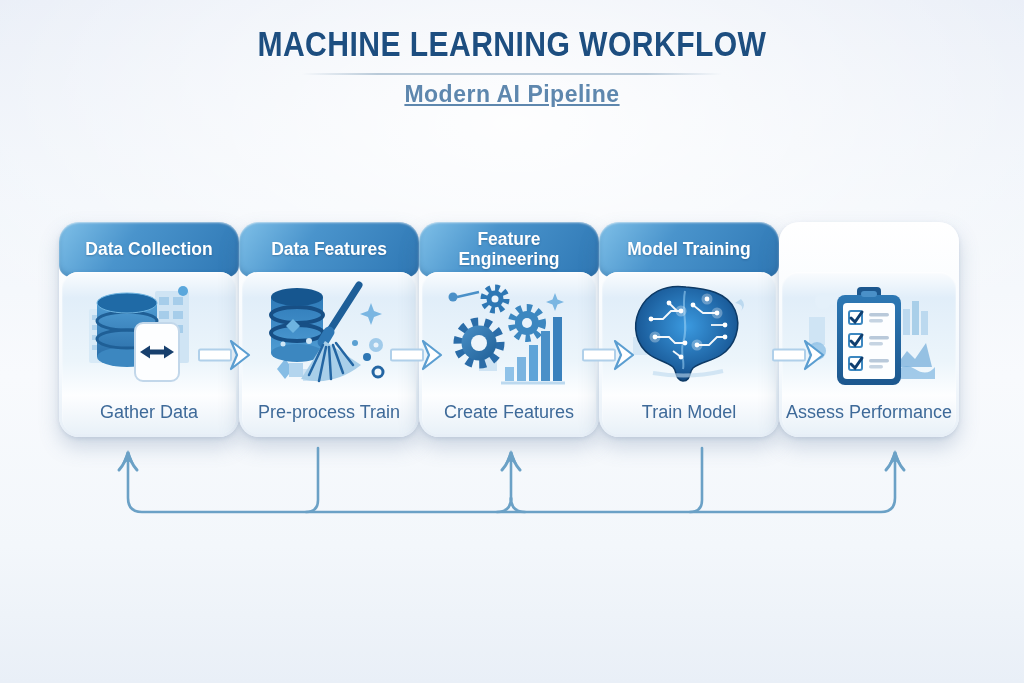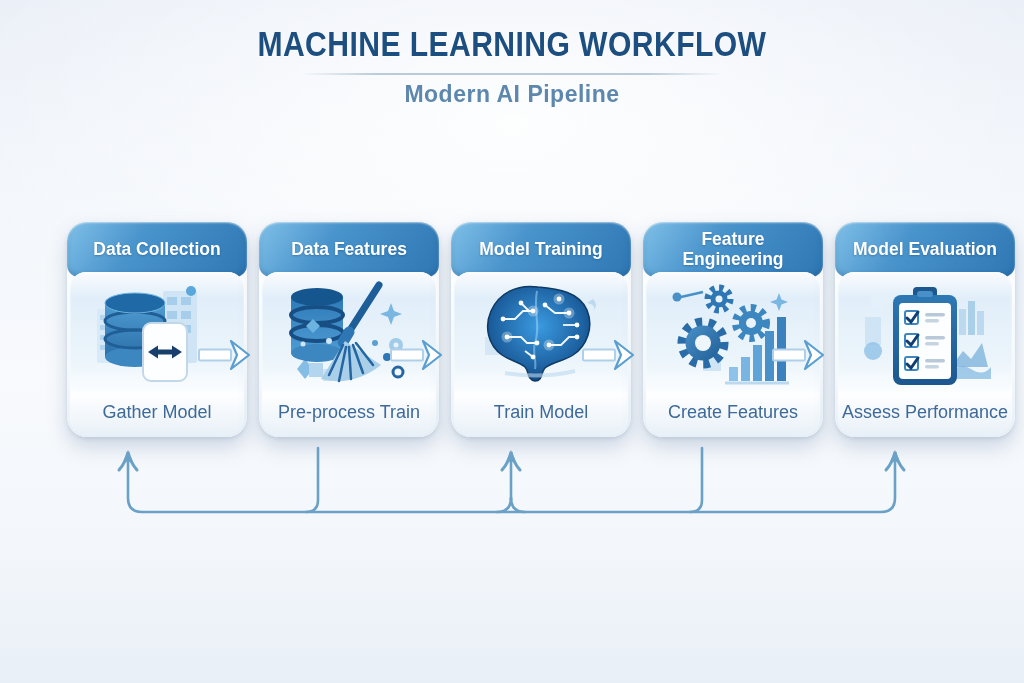--- a/index.html
+++ b/index.html
@@ -16,23 +16,23 @@
     color:#1d4e80;transform:scaleX(.86);transform-origin:center;
     text-shadow:0 1px 0 rgba(255,255,255,.8);
   }
   .title-divider{
     position:absolute;top:73px;left:50%;transform:translateX(-50%);
     width:420px;height:2px;
     background:linear-gradient(90deg,rgba(185,202,217,0),#b9cad9 18%,#b9cad9 82%,rgba(185,202,217,0));
   }
   .subtitle{
     position:absolute;top:81px;left:0;width:100%;text-align:center;
-    font-size:23px;font-weight:bold;color:#5e87ae;letter-spacing:.5px;
-  }
-  .cards-row{position:absolute;left:38px;top:222px;display:flex;gap:12px;padding-left:29px;}
+    font-size:23px;font-weight:bold;color:#5e87ae;letter-spacing:.5px;text-decoration:underline;
+  }
+  .cards-row{position:absolute;left:30px;top:222px;display:flex;padding-left:29px;}
   .stage-card{
     position:relative;width:180px;height:215px;border-radius:20px;
     background:linear-gradient(180deg,#ffffff 0%,#f4f9fd 70%,#e7eff7 100%);
     box-shadow:0 10px 20px rgba(80,110,150,.25),0 2px 4px rgba(80,110,150,.15);
   }
   .stage-header{
     position:absolute;top:0;left:0;right:0;height:55px;border-radius:20px 20px 12px 12px;
     background:linear-gradient(125deg,#7fc0e8 0%,#4a94cc 38%,#2e77b4 100%);
     box-shadow:inset 0 1px 2px rgba(255,255,255,.6),inset 0 -3px 5px rgba(20,70,120,.25);
     display:flex;align-items:center;justify-content:center;padding:0 8px;box-sizing:border-box;
@@ -98,21 +98,21 @@
             <ellipse cx="44" cy="76" rx="30" ry="10" fill="#3c87c0"></ellipse>
             <ellipse cx="44" cy="40" rx="30" ry="9" fill="none" stroke="#1f5f96" stroke-width="3"></ellipse>
             <ellipse cx="44" cy="58" rx="30" ry="9" fill="none" stroke="#1f5f96" stroke-width="3"></ellipse>
             <ellipse cx="44" cy="22" rx="30" ry="10" fill="#1f6aa6" stroke="#6db3e0" stroke-width="1"></ellipse>
             <rect x="52" y="42" width="44" height="58" rx="8" fill="#fdfeff" stroke="#c2d7ea" stroke-width="2"></rect>
             <rect x="64" y="68.5" width="20" height="5" fill="#173f6d"></rect>
             <polygon points="57,71 67,64.5 67,77.5" fill="#173f6d"></polygon>
             <polygon points="91,71 81,64.5 81,77.5" fill="#173f6d"></polygon>
           </svg>
         </div>
-        <div class="stage-label">Gather Model</div>
+        <div class="stage-label">Gather Data</div>
       </div>
     </div>
 
     <div class="stage-card">
       <div class="stage-header">
         <span class="stage-title">Data Features</span>
       </div>
       <div class="stage-body">
         <div class="icon-zone">
           <svg width="132" height="110" viewBox="0 0 132 110">
@@ -144,77 +144,20 @@
             <circle cx="113" cy="64" r="7" fill="#8fc1e6" opacity=".8"></circle>
             <circle cx="113" cy="64" r="2.5" fill="#eaf3fb"></circle>
           </svg>
         </div>
         <div class="stage-label">Pre-process Train</div>
       </div>
     </div>
 
     <div class="stage-card">
       <div class="stage-header">
-        <span class="stage-title">Model Training</span>
-      </div>
-      <div class="stage-body">
-        <div class="icon-zone">
-          <svg width="132" height="110" viewBox="0 0 132 110">
-            <defs>
-              <radialGradient id="brainGrad" cx="50%" cy="42%" r="65%">
-                <stop offset="0" stop-color="#3b9ae0"></stop>
-                  <stop offset="70%" stop-color="#1c5f9e"></stop>
-                  <stop offset="1" stop-color="#0f3e6f"></stop>
-              </radialGradient>
-            </defs>
-            <path d="M118,18 Q124,24 118,30 Q122,24 112,22 Z" fill="#bcd9ef"></path>
-            <rect x="10" y="56" width="22" height="18" fill="#cfe4f4" opacity=".8"></rect>
-            <path d="M63,6 C42,3 24,12 16,30 C9,46 13,64 27,74 C34,79 44,81 50,86
-                     C54,90 52,99 60,100 C68,100 66,91 70,87 C77,81 89,80 98,74
-                     C112,65 119,46 112,29 C104,11 84,8 63,6 Z" fill="url(#brainGrad)" stroke="#0d3a66" stroke-width="1.5"></path>
-            <path d="M62,10 C58,30 66,45 60,62 C57,72 62,80 60,88" stroke="#9fd4f6" stroke-width="2" fill="none" opacity=".55"></path>
-            <g stroke="#ffffff" stroke-width="1.8" fill="none" opacity=".95">
-              <path d="M28,38 h12 l8,-8 h10"></path>
-              <path d="M32,56 h14 l6,6 h10"></path>
-              <path d="M70,24 l10,8 h14"></path>
-              <path d="M74,64 h12 l8,-8 h8"></path>
-              <path d="M46,22 l8,8"></path>
-              <path d="M88,44 h14"></path>
-              <path d="M50,70 l8,6"></path>
-            </g>
-            <g fill="#ffffff">
-              <circle cx="28" cy="38" r="2.4"></circle>
-                <circle cx="58" cy="30" r="2.4"></circle>
-                <circle cx="32" cy="56" r="2.4"></circle>
-              <circle cx="62" cy="62" r="2.4"></circle>
-                <circle cx="70" cy="24" r="2.4"></circle>
-                <circle cx="94" cy="32" r="2.4"></circle>
-              <circle cx="74" cy="64" r="2.4"></circle>
-                <circle cx="102" cy="56" r="2.4"></circle>
-                <circle cx="102" cy="44" r="2.4"></circle>
-              <circle cx="46" cy="22" r="2.4"></circle>
-                <circle cx="58" cy="76" r="2.4"></circle>
-                <circle cx="84" cy="18" r="2.4"></circle>
-            </g>
-            <g fill="#ffffff" opacity=".3">
-              <circle cx="58" cy="30" r="5.5"></circle>
-                <circle cx="94" cy="32" r="5.5"></circle>
-                <circle cx="32" cy="56" r="5.5"></circle>
-              <circle cx="74" cy="64" r="5.5"></circle>
-                <circle cx="84" cy="18" r="5.5"></circle>
-            </g>
-            <path d="M30,92 Q66,98 100,90" stroke="#bcd9ef" stroke-width="4" fill="none" opacity=".6"></path>
-          </svg>
-        </div>
-        <div class="stage-label">Train Model</div>
-      </div>
-    </div>
-
-    <div class="stage-card">
-      <div class="stage-header">
         <span class="stage-title">Feature Engineering</span>
       </div>
       <div class="stage-body">
         <div class="icon-zone">
           <svg width="132" height="110" viewBox="0 0 132 110">
             <defs>
               <linearGradient id="gear3" x1="0" y1="0" x2="1" y2="1">
                 <stop offset="0" stop-color="#4a90c8"></stop>
                   <stop offset="1" stop-color="#1f5f96"></stop>
               </linearGradient>
@@ -239,22 +182,76 @@
             <rect x="110" y="36" width="9" height="64" fill="#3a81bd"></rect>
             <line x1="58" y1="102" x2="122" y2="102" stroke="#bcd9ef" stroke-width="3"></line>
           </svg>
         </div>
         <div class="stage-label">Create Features</div>
       </div>
     </div>
 
     <div class="stage-card">
       <div class="stage-header">
-        <span class="stage-title">Model Evaluation</span>
-      </div>
+        <span class="stage-title">Model Training</span>
+      </div>
+      <div class="stage-body">
+        <div class="icon-zone">
+          <svg width="132" height="110" viewBox="0 0 132 110">
+            <defs>
+              <radialGradient id="brainGrad" cx="50%" cy="42%" r="65%">
+                <stop offset="0" stop-color="#3b9ae0"></stop>
+                  <stop offset="70%" stop-color="#1c5f9e"></stop>
+                  <stop offset="1" stop-color="#0f3e6f"></stop>
+              </radialGradient>
+            </defs>
+            <path d="M118,18 Q124,24 118,30 Q122,24 112,22 Z" fill="#bcd9ef"></path>
+            <rect x="10" y="56" width="22" height="18" fill="#cfe4f4" opacity=".8"></rect>
+            <path d="M63,6 C42,3 24,12 16,30 C9,46 13,64 27,74 C34,79 44,81 50,86
+                     C54,90 52,99 60,100 C68,100 66,91 70,87 C77,81 89,80 98,74
+                     C112,65 119,46 112,29 C104,11 84,8 63,6 Z" fill="url(#brainGrad)" stroke="#0d3a66" stroke-width="1.5"></path>
+            <path d="M62,10 C58,30 66,45 60,62 C57,72 62,80 60,88" stroke="#9fd4f6" stroke-width="2" fill="none" opacity=".55"></path>
+            <g stroke="#ffffff" stroke-width="1.8" fill="none" opacity=".95">
+              <path d="M28,38 h12 l8,-8 h10"></path>
+              <path d="M32,56 h14 l6,6 h10"></path>
+              <path d="M70,24 l10,8 h14"></path>
+              <path d="M74,64 h12 l8,-8 h8"></path>
+              <path d="M46,22 l8,8"></path>
+              <path d="M88,44 h14"></path>
+              <path d="M50,70 l8,6"></path>
+            </g>
+            <g fill="#ffffff">
+              <circle cx="28" cy="38" r="2.4"></circle>
+                <circle cx="58" cy="30" r="2.4"></circle>
+                <circle cx="32" cy="56" r="2.4"></circle>
+              <circle cx="62" cy="62" r="2.4"></circle>
+                <circle cx="70" cy="24" r="2.4"></circle>
+                <circle cx="94" cy="32" r="2.4"></circle>
+              <circle cx="74" cy="64" r="2.4"></circle>
+                <circle cx="102" cy="56" r="2.4"></circle>
+                <circle cx="102" cy="44" r="2.4"></circle>
+              <circle cx="46" cy="22" r="2.4"></circle>
+                <circle cx="58" cy="76" r="2.4"></circle>
+                <circle cx="84" cy="18" r="2.4"></circle>
+            </g>
+            <g fill="#ffffff" opacity=".3">
+              <circle cx="58" cy="30" r="5.5"></circle>
+                <circle cx="94" cy="32" r="5.5"></circle>
+                <circle cx="32" cy="56" r="5.5"></circle>
+              <circle cx="74" cy="64" r="5.5"></circle>
+                <circle cx="84" cy="18" r="5.5"></circle>
+            </g>
+            <path d="M30,92 Q66,98 100,90" stroke="#bcd9ef" stroke-width="4" fill="none" opacity=".6"></path>
+          </svg>
+        </div>
+        <div class="stage-label">Train Model</div>
+      </div>
+    </div>
+
+    <div class="stage-card">
       <div class="stage-body">
         <div class="icon-zone">
           <svg width="132" height="110" viewBox="0 0 132 110">
             <defs>
               <linearGradient id="clipGrad" x1="0" y1="0" x2="0" y2="1">
                 <stop offset="0" stop-color="#2d78b4"></stop>
                   <stop offset="1" stop-color="#1c578e"></stop>
               </linearGradient>
             </defs>
             <circle cx="20" cy="20" r="8" fill="#e4f0fa"></circle>

